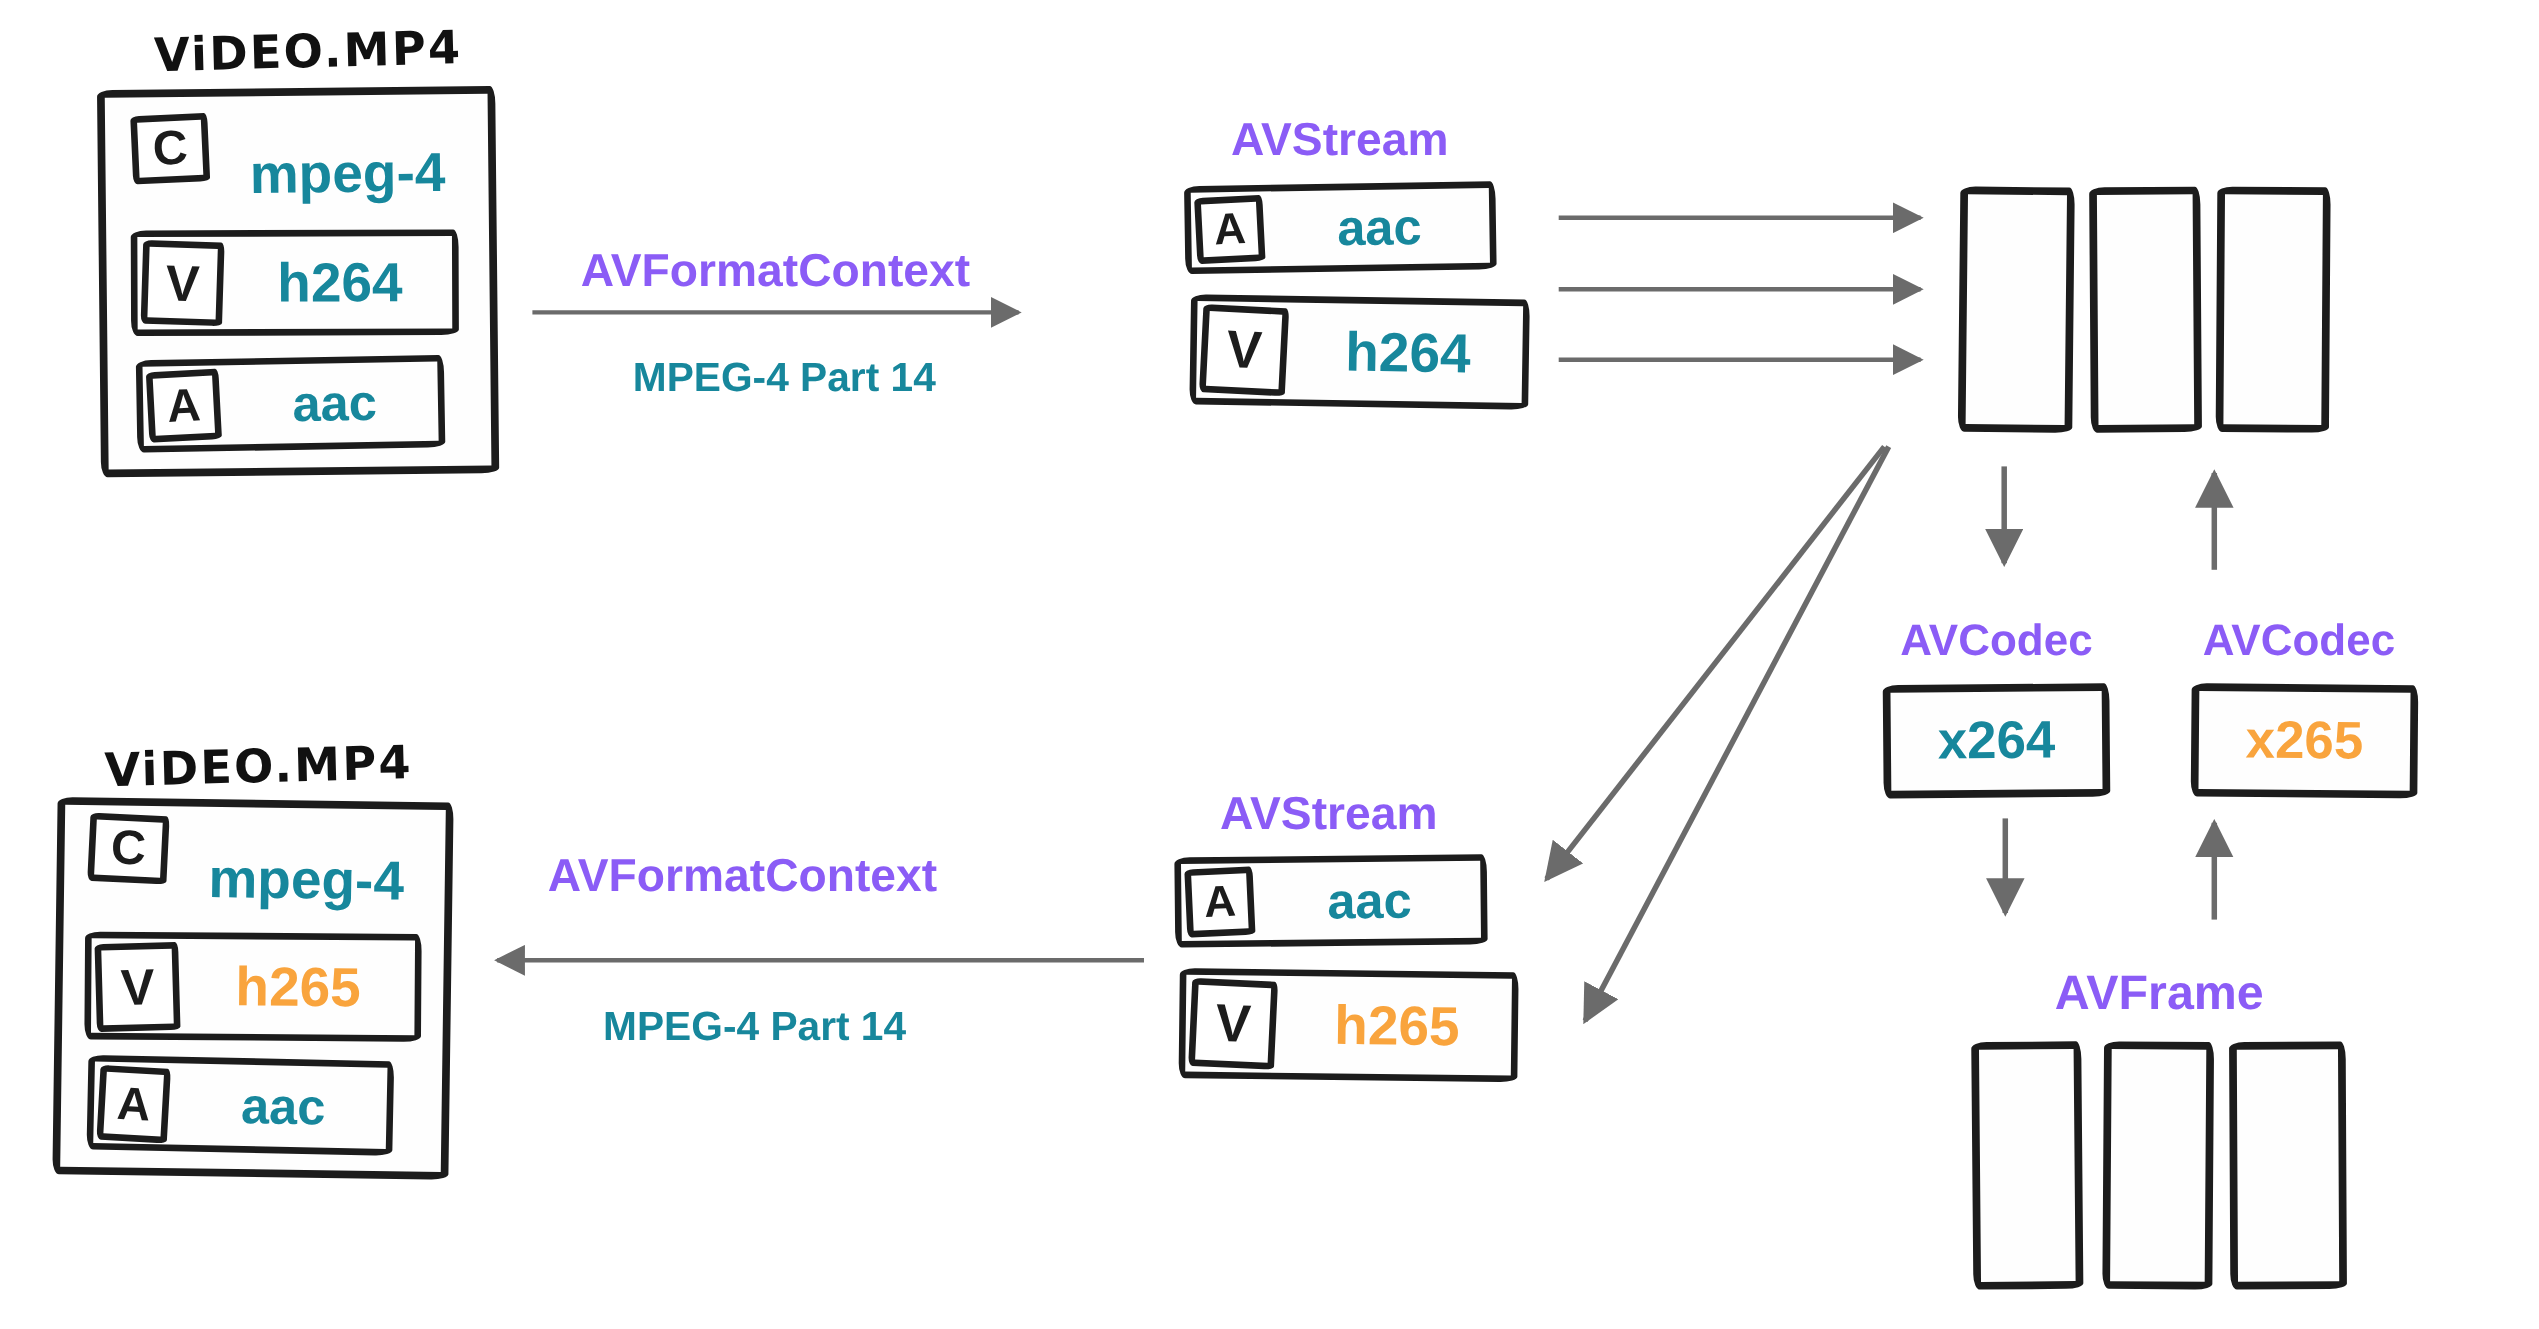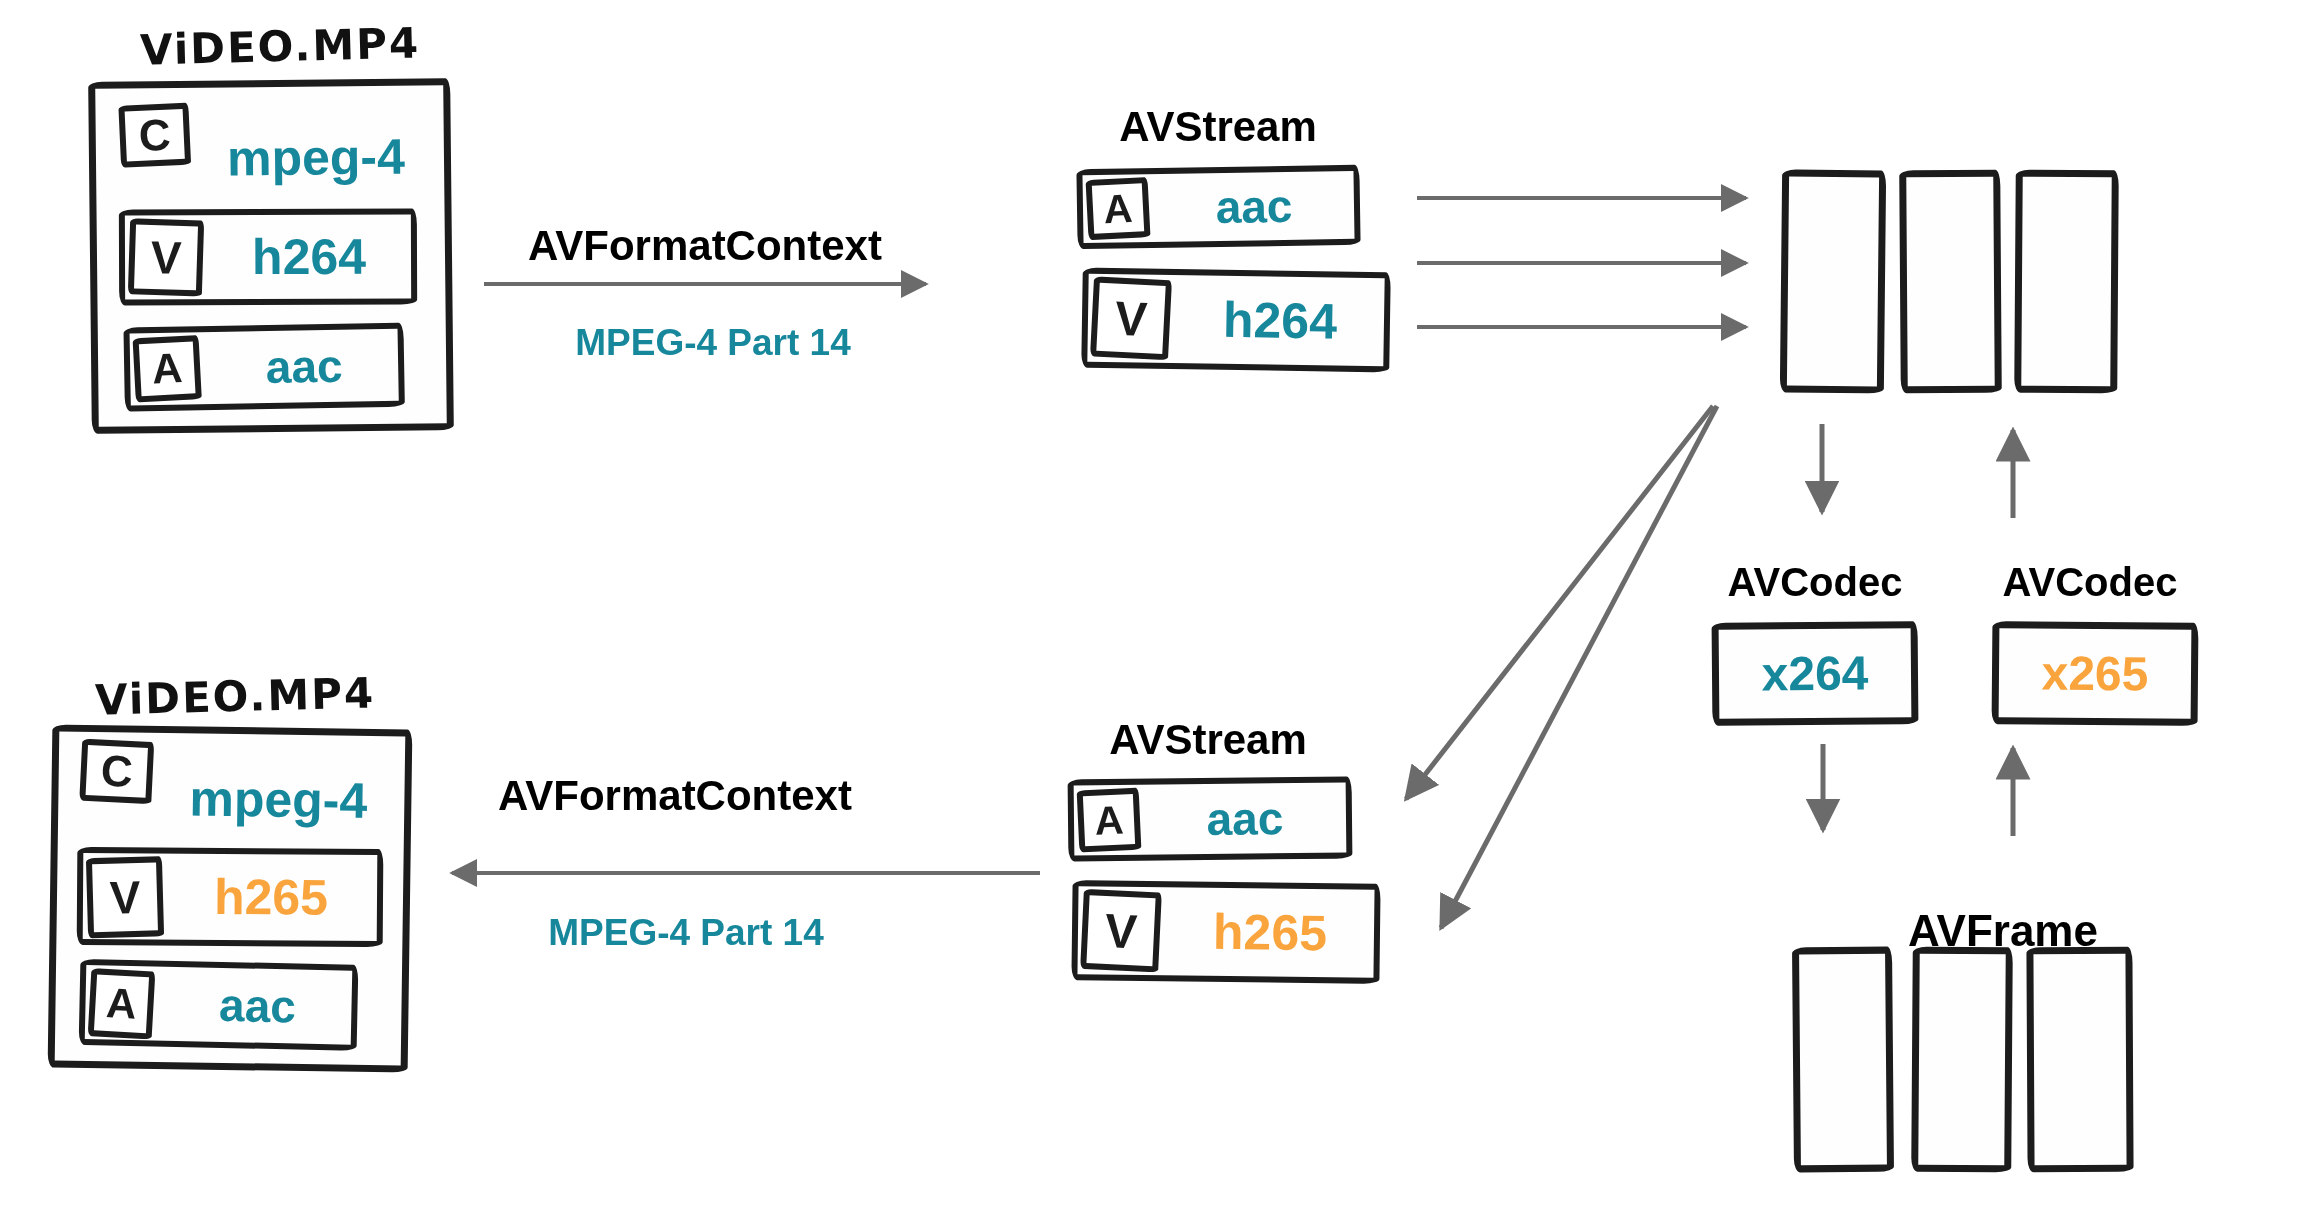--- a/index.html
+++ b/index.html
@@ -13,21 +13,21 @@
     border-radius:14px 5px 16px 6px / 6px 16px 5px 14px;box-sizing:border-box;
   }
   .sk-thick{border-width:7px;}
   .tag{
     position:absolute;background:#fff;border:6px solid var(--ink);
     border-radius:8px 3px 9px 4px / 4px 9px 3px 8px;box-sizing:border-box;
     display:flex;align-items:center;justify-content:center;
     font-weight:bold;color:var(--ink);
   }
   
-  .title{position:absolute;font-weight:bold;color:#000000;text-align:center;white-space:nowrap;}
+  .title{position:absolute;font-weight:bold;color:#8b5cf6;text-align:center;white-space:nowrap;}
   .val{position:absolute;display:flex;align-items:center;justify-content:center;font-weight:bold;white-space:nowrap;}
   .handwrite{
     position:absolute;font-weight:bold;color:#111;letter-spacing:2px;white-space:nowrap;
     font-family:"DejaVu Sans","Liberation Sans",sans-serif;
   }
   
   #arrows{position:absolute;left:0;top:0;width:2308px;height:1208px;pointer-events:none;z-index:6;}
   .arrow{stroke:var(--arrow);fill:none;}
   #ah path{fill:var(--arrow);}
 </style>
@@ -94,21 +94,21 @@
   <div class="title" style="left:1700px;top:560px;width:230px;font-size:40px;">AVCodec</div>
   <div class="sk sk-thick" style="left:1712px;top:622px;width:206px;height:103px;transform:rotate(-0.5deg);">
     <div class="val" style="left: 0px; top: 0px; width: 192px; height: 89px; font-size: 48px; color: rgb(23, 135, 156);">x264</div>
   </div>
 
   <div class="title" style="left:1975px;top:560px;width:230px;font-size:40px;">AVCodec</div>
   <div class="sk sk-thick" style="left:1992px;top:622px;width:206px;height:103px;transform:rotate(0.5deg);">
     <div class="val" style="left: 0px; top: 0px; width: 192px; height: 89px; font-size: 48px; color: rgb(249, 164, 61);">x265</div>
   </div>
 
-  <div class="title" style="left:1863px;top:878px;width:280px;font-size:44px;margin-top:28px;">AVFrame</div>
+  <div class="title" style="left:1823px;top:878px;width:280px;font-size:44px;">AVFrame</div>
   <div class="sk sk-thick" style="left:1793px;top:947px;width:100px;height:225px;transform:rotate(-0.5deg);"></div>
   <div class="sk sk-thick" style="left:1912px;top:947px;width:100px;height:225px;transform:rotate(0.4deg);"></div>
   <div class="sk sk-thick" style="left:2027px;top:947px;width:106px;height:225px;transform:rotate(-0.3deg);"></div>
 
   <div class="title" style="left:1068px;top:716px;width:280px;font-size:42px;">AVStream</div>
 
   <div class="sk" style="left:1068px;top:778px;width:284px;height:82px;transform:rotate(-0.6deg);">
     <div class="tag" style="left:4px;top:4px;width:62px;height:62px;font-size:40px;transform:rotate(-2deg);">A</div>
     <div class="val" style="left: 72px; top: 0px; width: 198px; height: 70px; font-size: 46px; color: rgb(23, 135, 156);">aac</div>
   </div>

